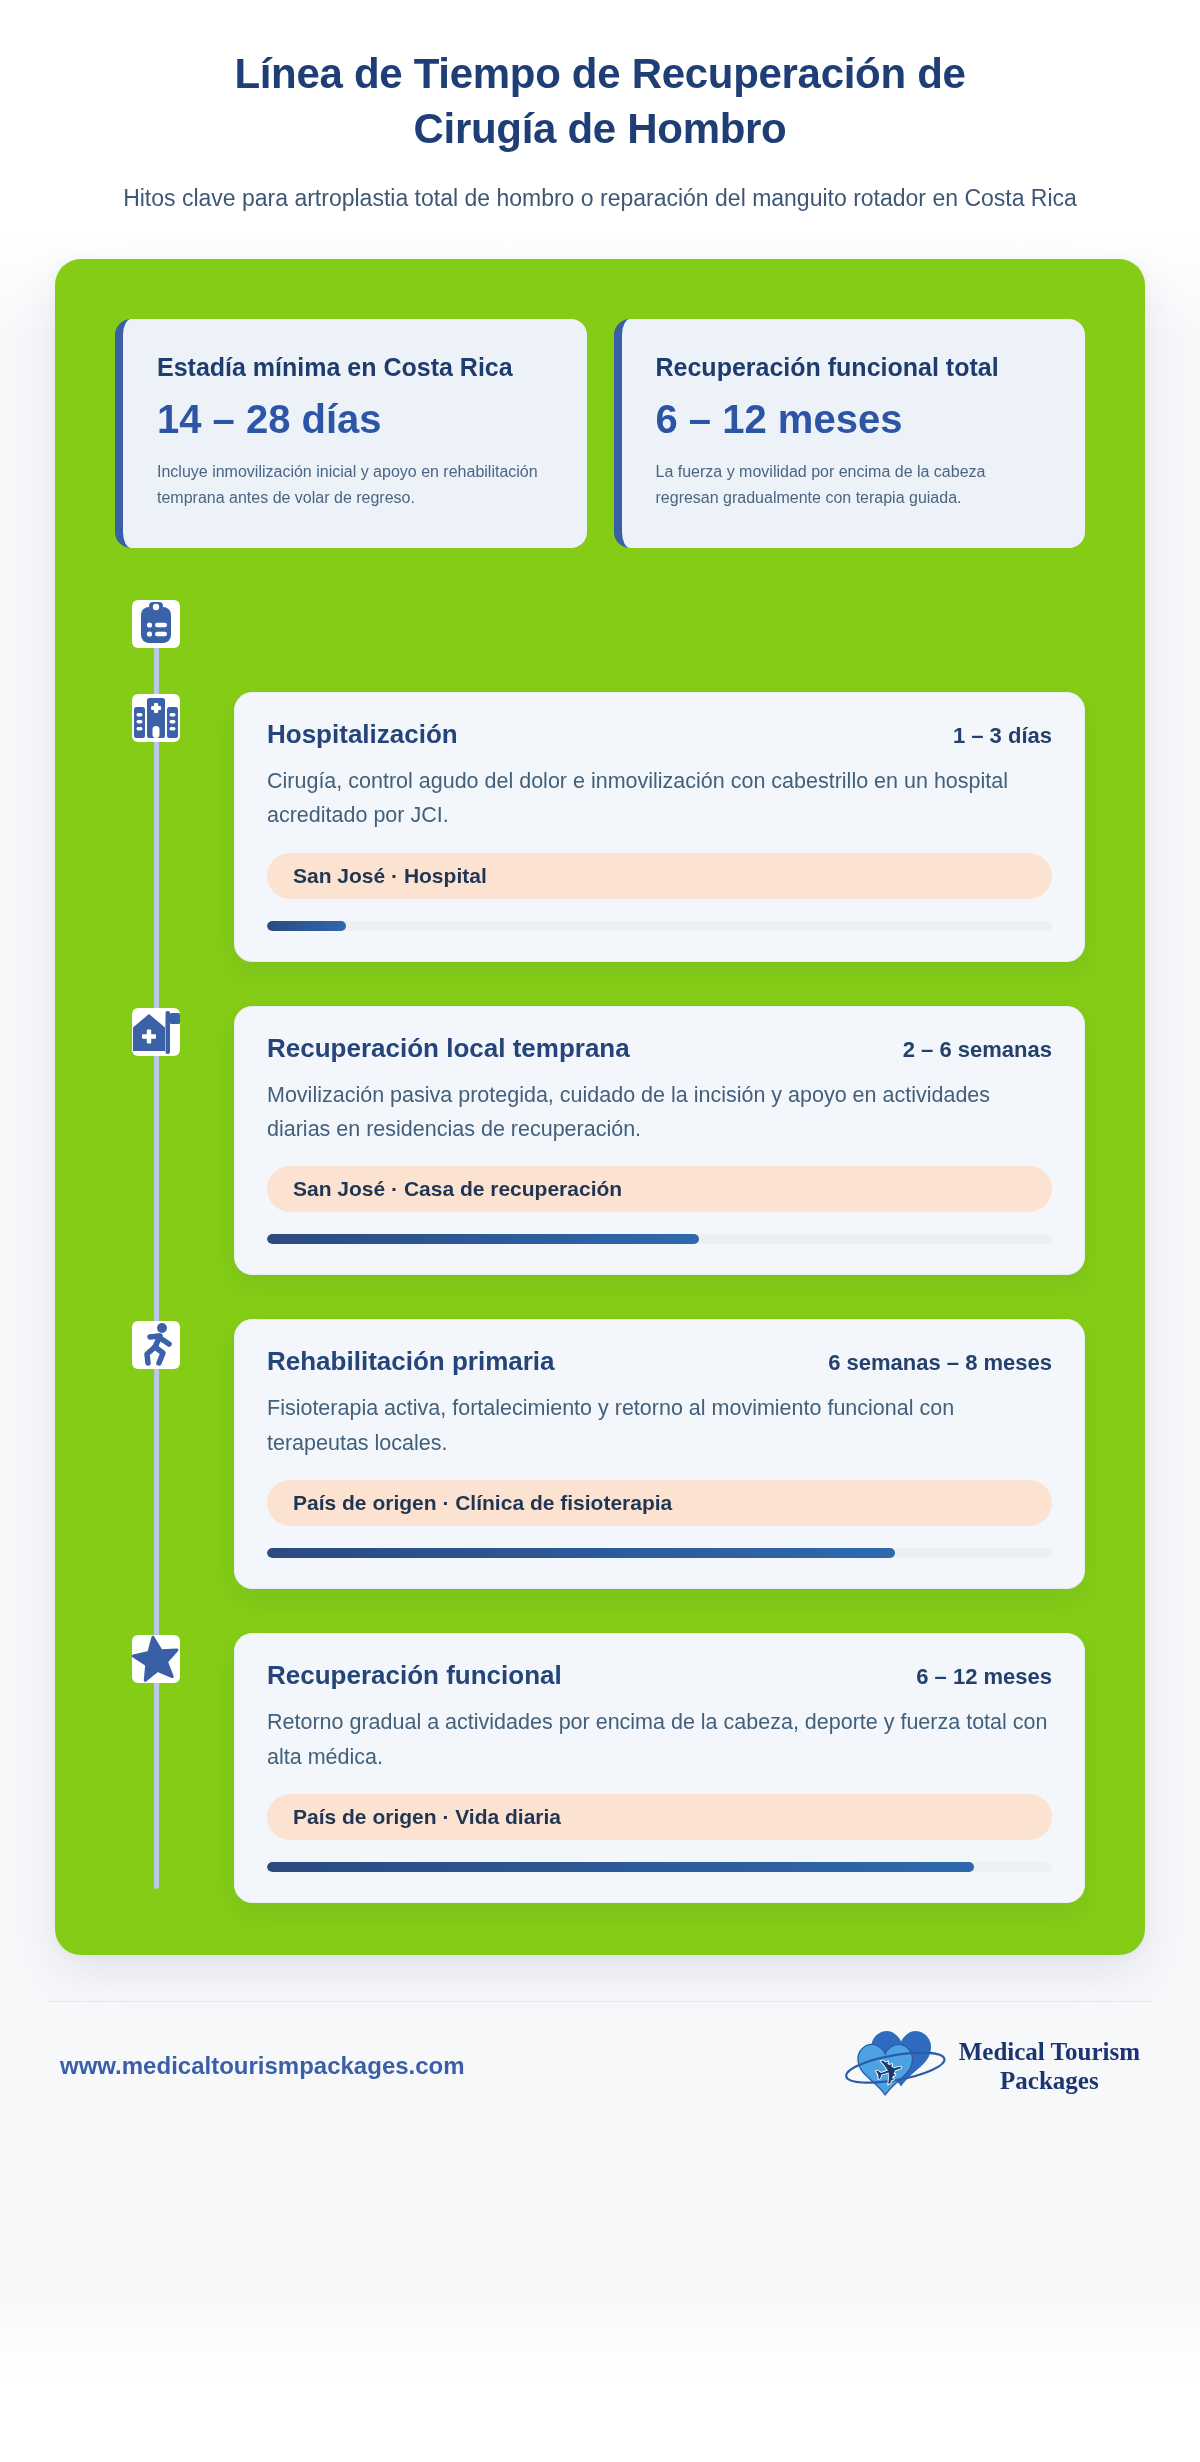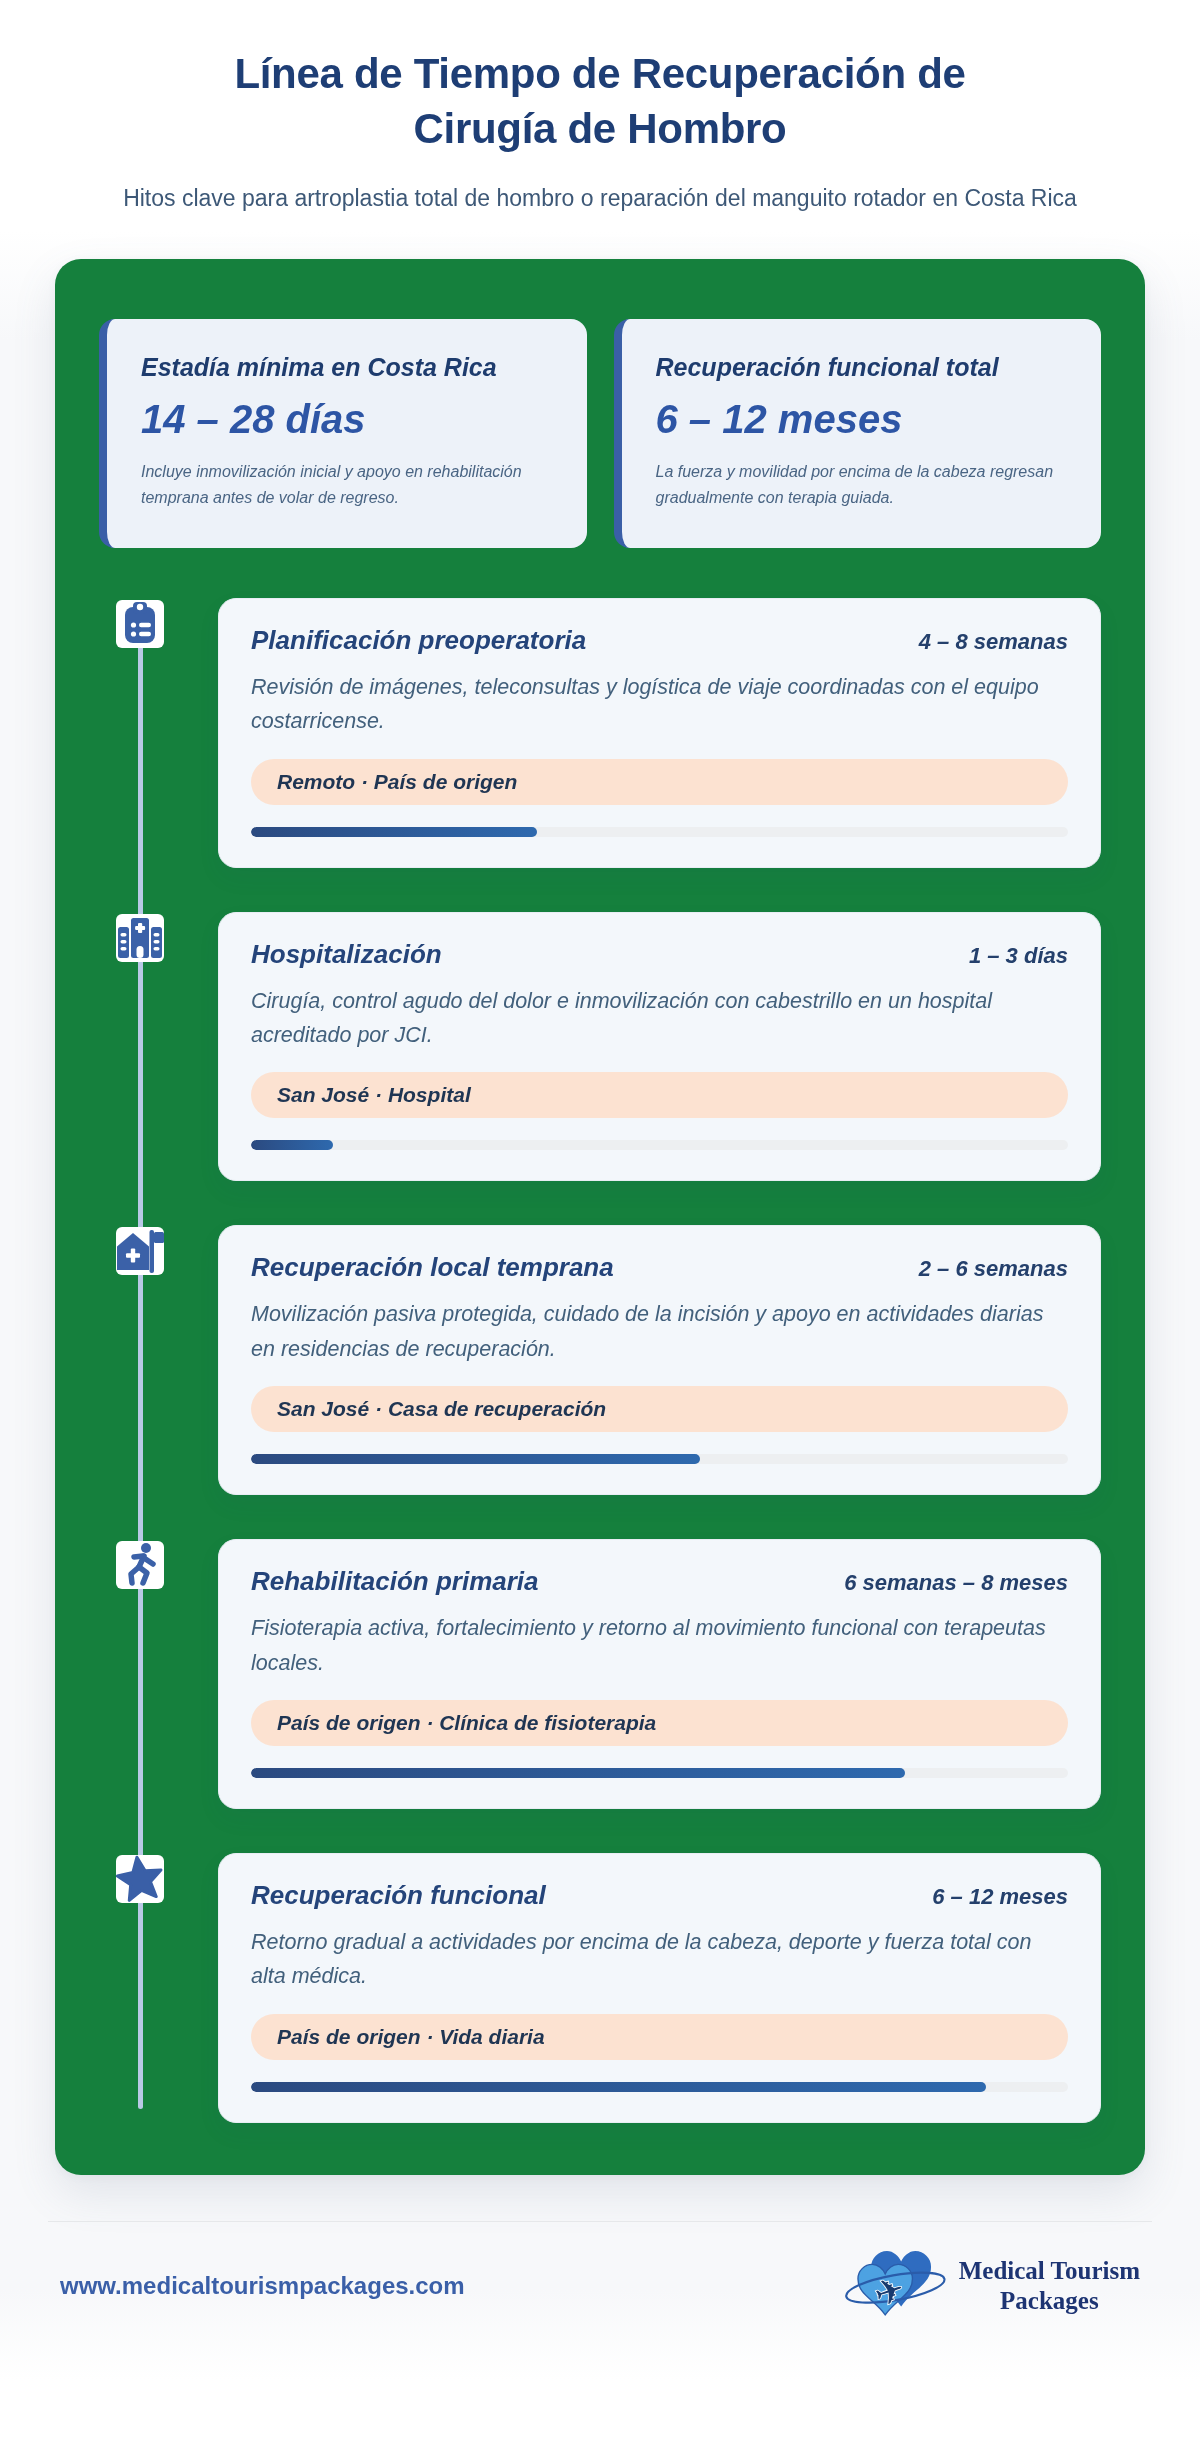--- a/index.html
+++ b/index.html
@@ -18,24 +18,23 @@
     line-height: 1.32; letter-spacing: -0.3px;
     max-width: 820px; margin: 0 auto;
   }
   .page-subtitle {
     font-size: 23px; color: #3d5877; line-height: 1.5;
     max-width: 990px; margin: 24px auto 0;
   }
 
   
   .board {
-    margin: 44px 55px 0; background: #15803d; border-radius: 26px;
-    padding: 60px 44px 52px;
+    margin: 44px 55px 0; background: #84cc16; border-radius: 26px;
+    padding: 60px 60px 52px;
     box-shadow: 0 18px 44px rgba(100,116,139,0.14), 0 2px 8px rgba(100,116,139,0.06);
-    font-style: italic;
   }
 
   
   .summary { display: flex; gap: 27px; margin-bottom: 50px; }
   .sum-card {
     flex: 1; background: #edf2f9; border-left: 8px solid #3a5fa7;
     border-radius: 16px; padding: 34px 34px 38px;
   }
   .sum-label { font-size: 25px; font-weight: 700; color: #1e3c6e; }
   .sum-value { font-size: 40px; font-weight: 700; color: #2d55a5; margin-top: 15px; }
@@ -122,31 +121,20 @@
           <svg viewBox="0 0 48 48" xmlns="http://www.w3.org/2000/svg">
             <rect x="9" y="7" width="30" height="36" rx="8" fill="#3b61a8"></rect>
             <rect x="17" y="2" width="14" height="12" rx="4" fill="#3b61a8"></rect>
             <circle cx="24" cy="7" r="3.2" fill="#fff"></circle>
             <circle cx="17.5" cy="25" r="2.6" fill="#fff"></circle>
             <rect x="23" y="22.8" width="12" height="4.4" rx="2.2" fill="#fff"></rect>
             <circle cx="17.5" cy="34" r="2.6" fill="#fff"></circle>
             <rect x="23" y="31.8" width="12" height="4.4" rx="2.2" fill="#fff"></rect>
           </svg>
         </div>
-      <div class="t-card">
-        <div class="t-head">
-          <div class="t-title">Planificación preoperatoria</div>
-          <div class="t-duration">4 – 8 semanas</div>
-        </div>
-        <p class="t-desc">Revisión de imágenes, teleconsultas y logística de viaje coordinadas con el equipo costarricense.</p>
-        <div class="t-badge">Remoto · País de origen</div>
-        <div class="t-progress">
-          <div class="t-progress-fill" style="width: 35%;"></div>
-        </div>
-      </div>
     </div>
 
     <div class="tl-row">
       <div class="t-icon">
           <svg viewBox="0 0 48 48" xmlns="http://www.w3.org/2000/svg">
             <rect x="15" y="4" width="18" height="40" rx="2.5" fill="#3b61a8"></rect>
             <rect x="2" y="13" width="11" height="31" rx="2.5" fill="#3b61a8"></rect>
             <rect x="35" y="13" width="11" height="31" rx="2.5" fill="#3b61a8"></rect>
             <rect x="22" y="9" width="4.2" height="10" rx="1" fill="#fff"></rect>
             <rect x="19.1" y="11.9" width="10" height="4.2" rx="1" fill="#fff"></rect>

